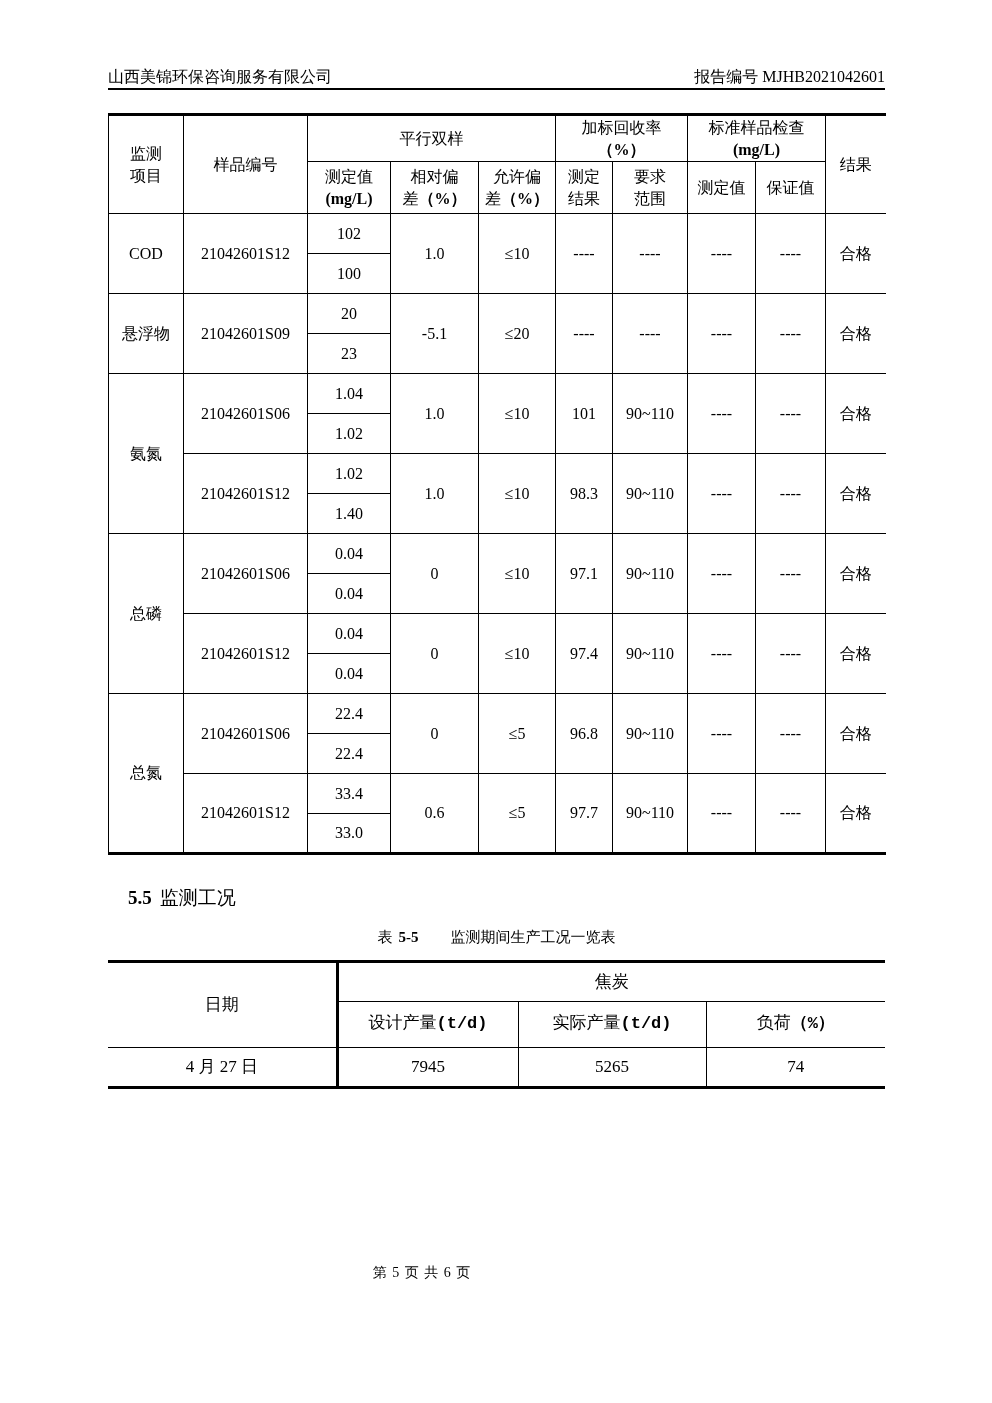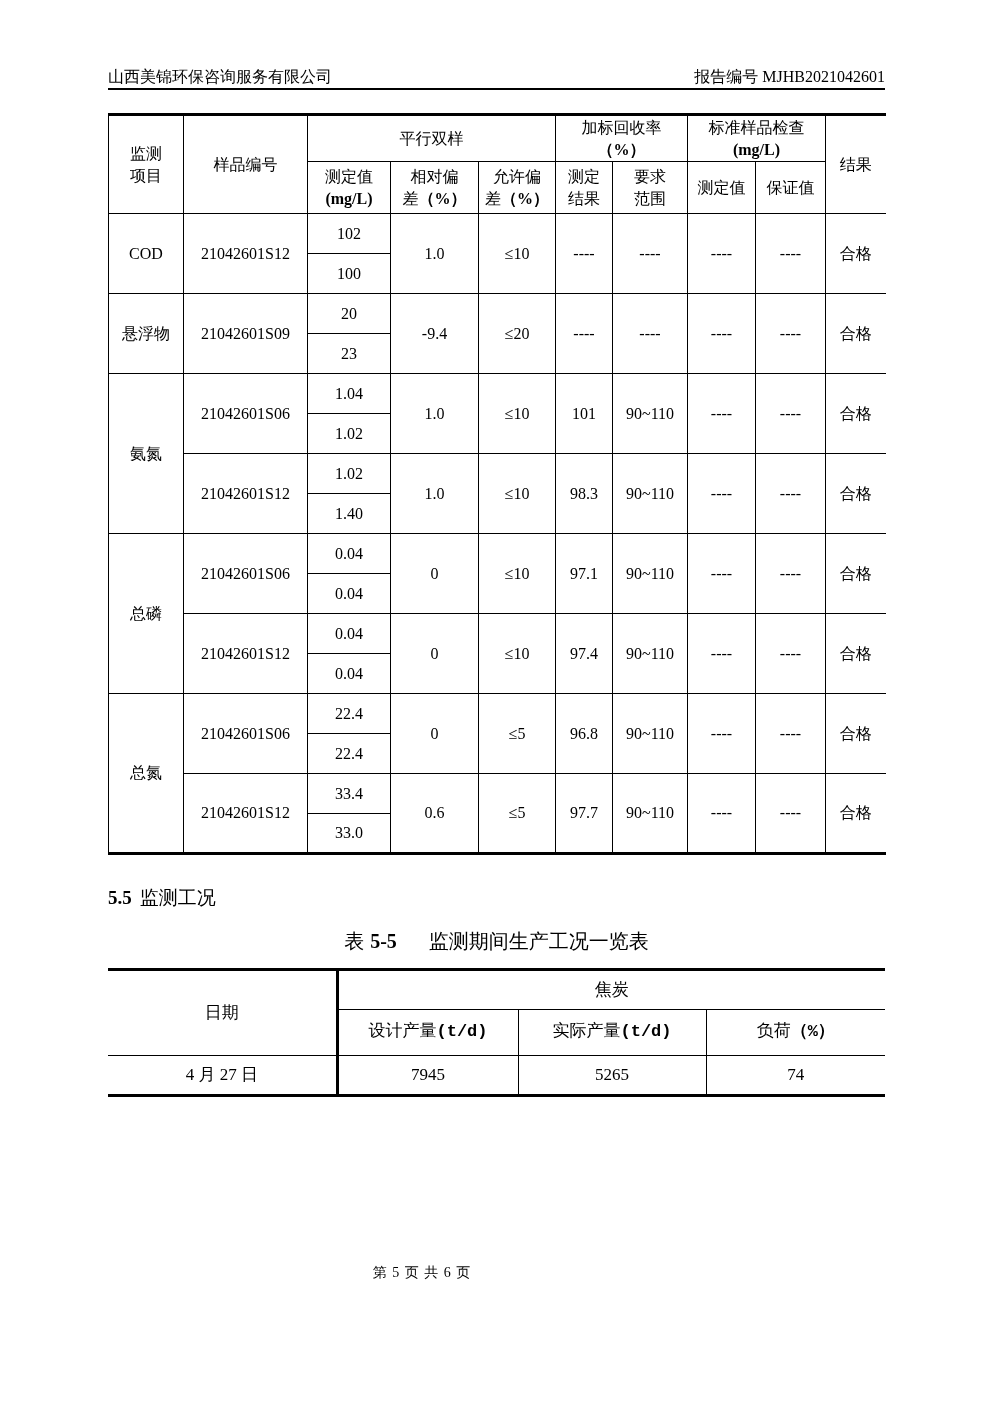--- a/index.html
+++ b/index.html
@@ -26,24 +26,24 @@
     border:1px solid #000; text-align:center; vertical-align:middle;
     font-size:16px; font-weight:normal; line-height:1.35; padding:1px 2px;
   }
   .qc .no-r{ border-right:none; }
   .qc tr{ height:40px; }
   .qc tr.h1{ height:46px; }
   .qc tr.h2{ height:52px; }
   .b{ font-weight:bold; }
 
   
-  .section-heading{ margin-top:30px; font-size:19px; font-weight:normal; }
+  .section-heading{ margin-top:30px; font-size:19px; font-weight:normal;margin-left:20px; }
   .section-heading .num{ font-weight:bold; margin-right:8px; }
   .para{ margin-top:16px; font-size:17px; padding-left:52px; }
-  .caption{ margin-top:17px; font-size:20px; text-align:center; }
+  .caption{ margin-top:17px; font-size:15px; text-align:center; }
   .caption .gap{ margin-right:32px; }
   .caption .pre{ margin-right:6px; }
 
   
   table.prod{
     border-collapse:collapse; table-layout:fixed; width:777px; margin-top:13px;
     border-top:3px solid #000; border-bottom:3px solid #000;
   }
   .prod td{
     border:1px solid #000; text-align:center; vertical-align:middle;
@@ -116,21 +116,21 @@
         <td rowspan="2" class="no-r">合格</td>
       </tr>
       <tr>
         <td>100</td>
       </tr>
 
       <tr>
         <td rowspan="2">悬浮物</td>
         <td rowspan="2">21042601S09</td>
         <td>20</td>
-        <td rowspan="2">-9.4</td>
+        <td rowspan="2">-5.1</td>
         <td rowspan="2">≤20</td>
         <td rowspan="2">----</td>
         <td rowspan="2">----</td>
         <td rowspan="2">----</td>
         <td rowspan="2">----</td>
         <td rowspan="2" class="no-r">合格</td>
       </tr>
       <tr>
         <td>23</td>
       </tr>

